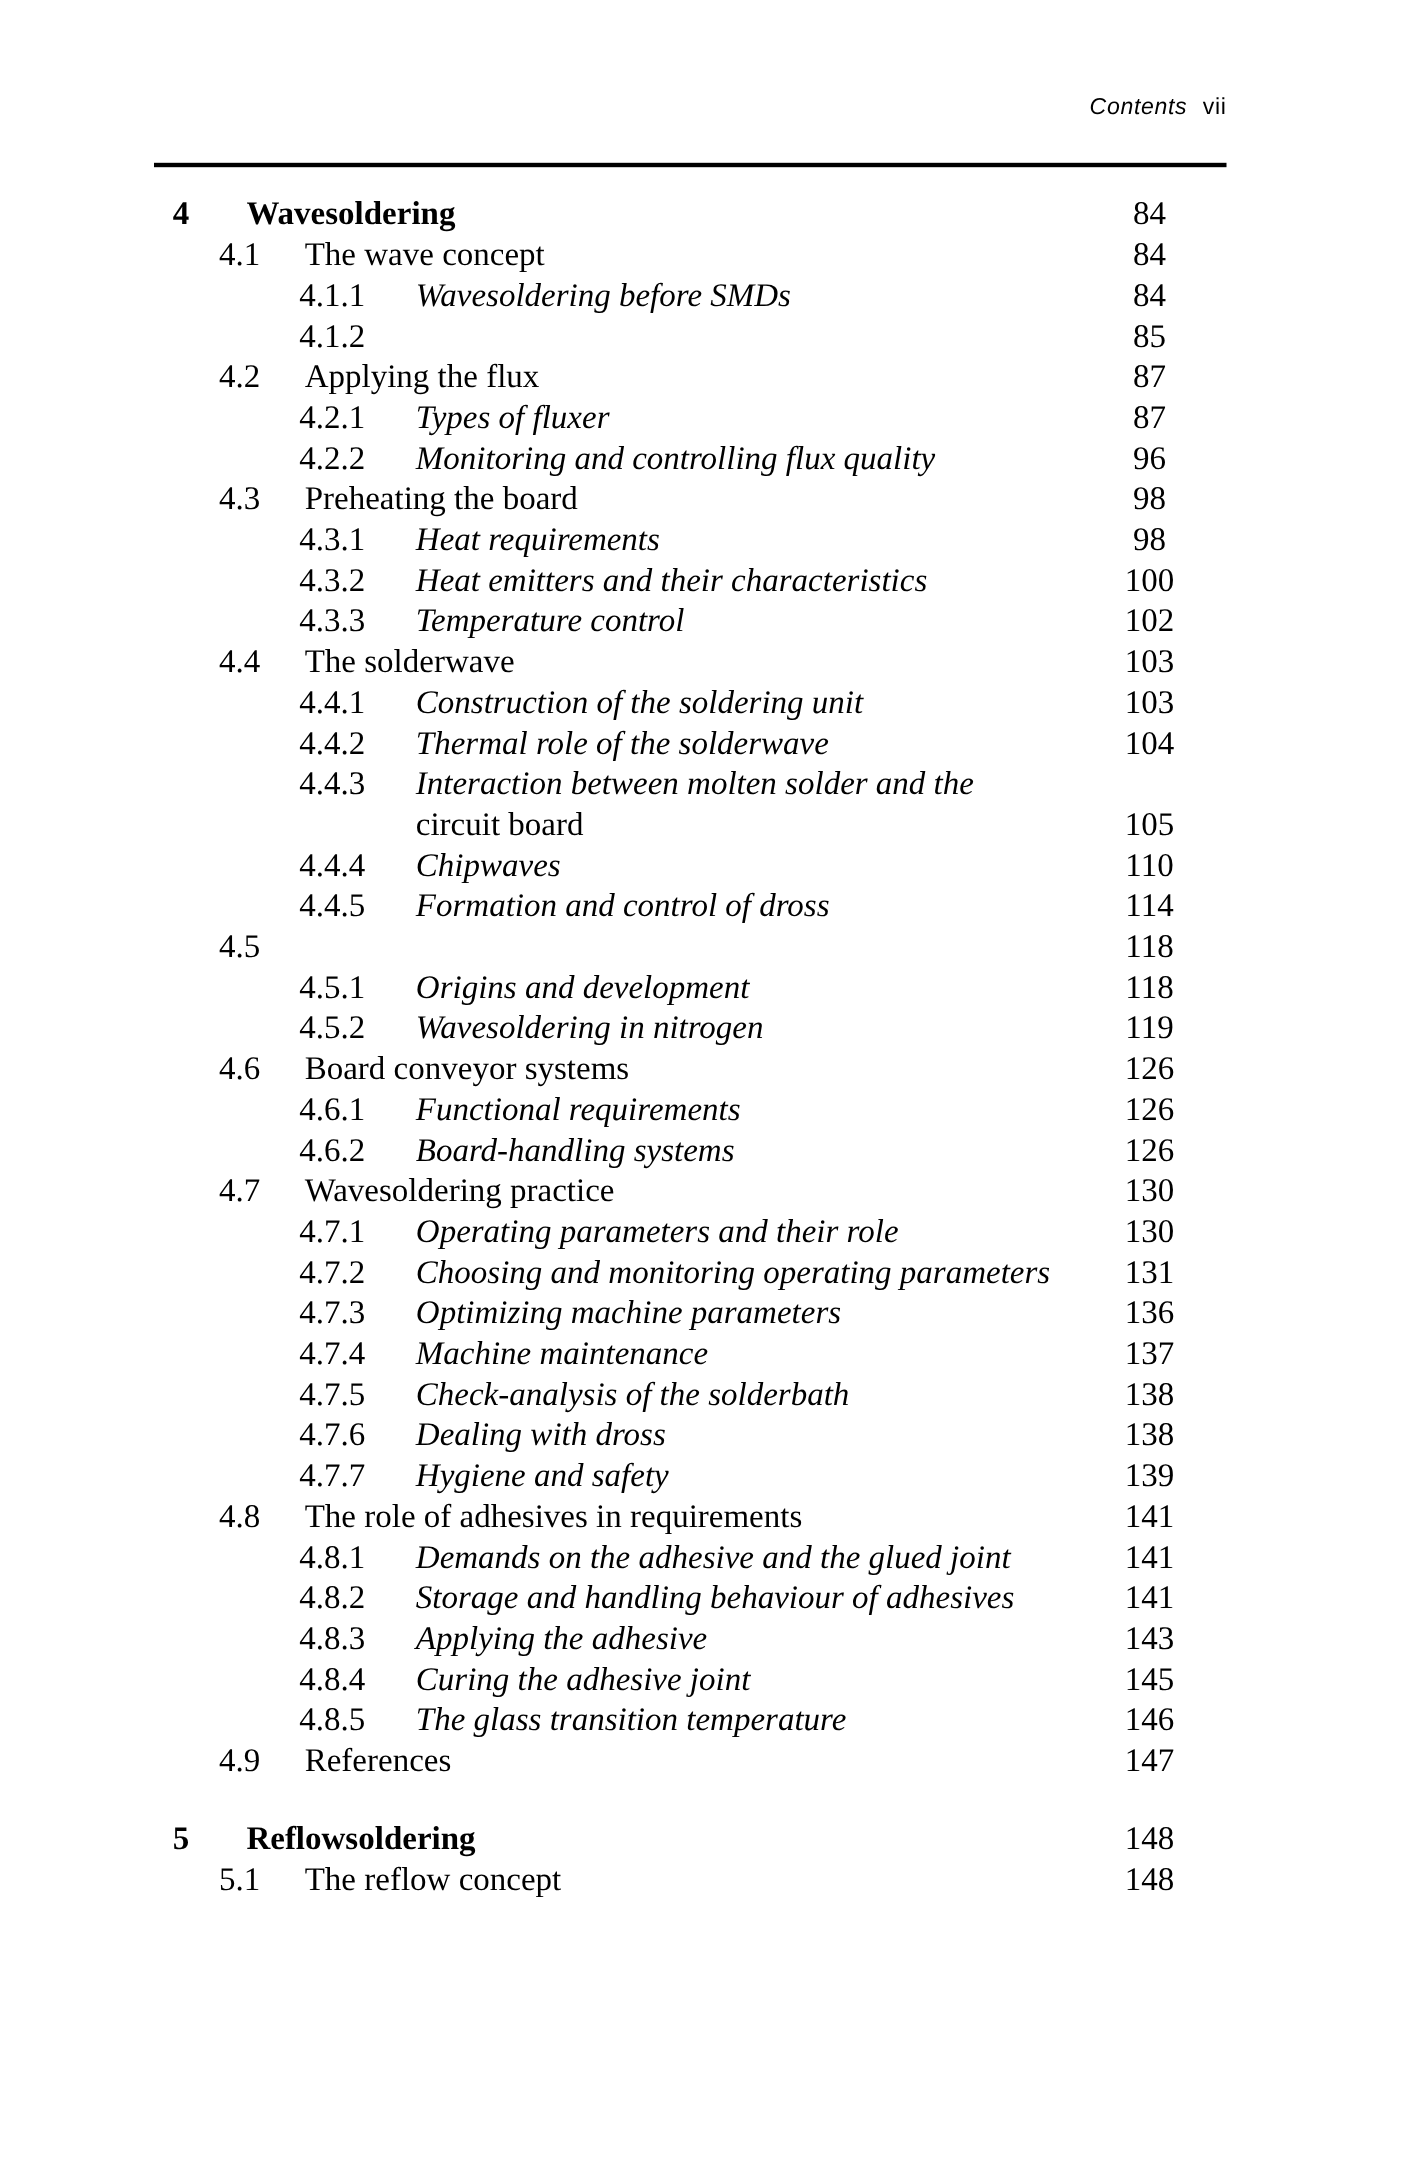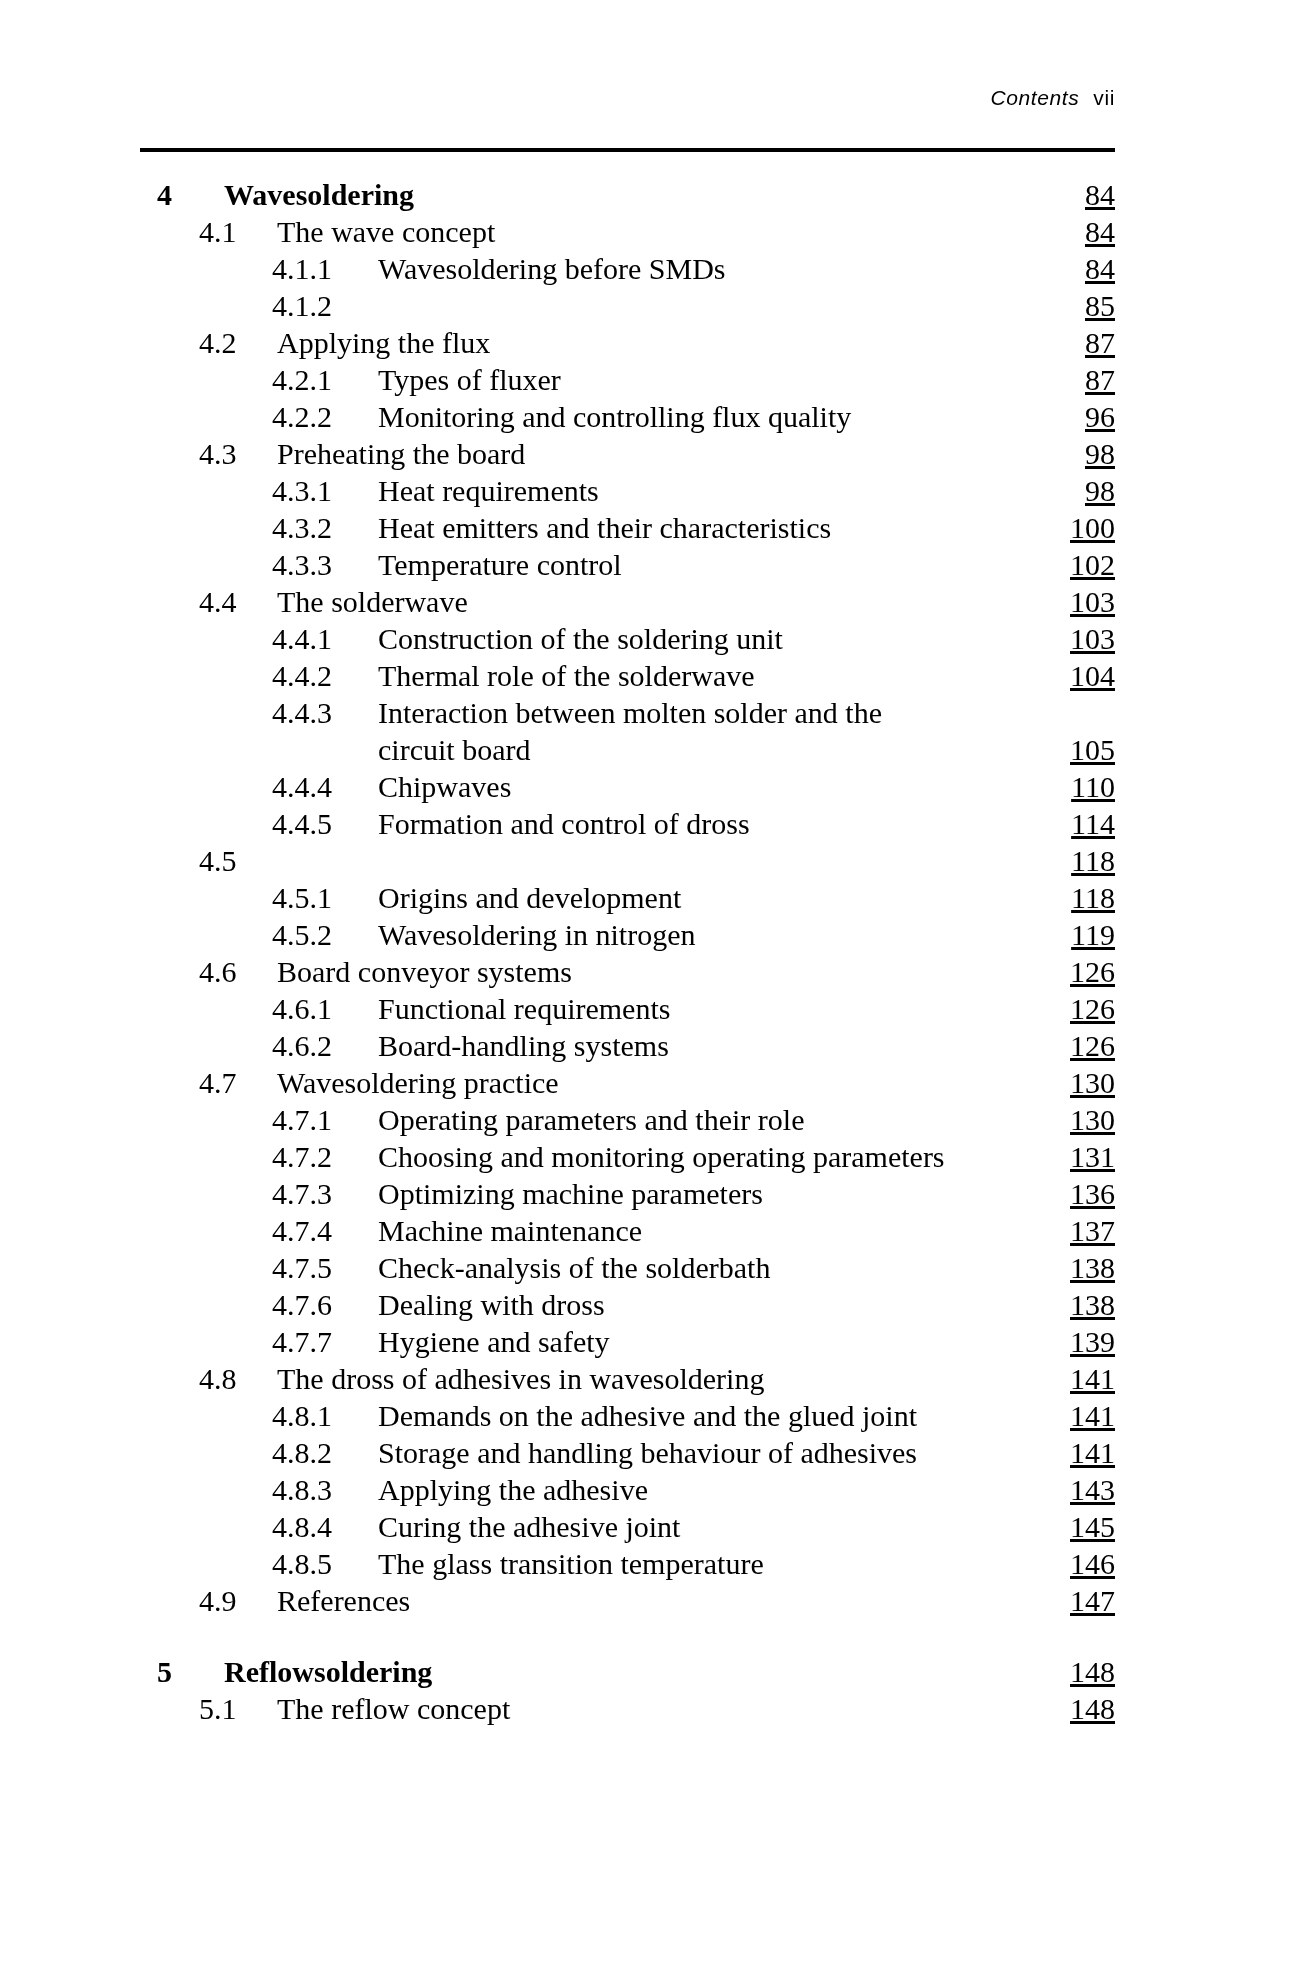--- a/index.html
+++ b/index.html
@@ -83,37 +83,36 @@
     top: 0;
     white-space: nowrap;
     font-size: 30px;
     line-height: 37px;
   }
   .pg {
     position: absolute;
     top: 0;
     left: 975px;
     width: 140px;
-    text-align: right;
+    text-align: center;
     font-size: 30px;
     line-height: 37px;
-    text-decoration: underline;
   }
 
   
   .lvl1 .num { left: 157px; font-weight: bold; }
   .lvl1 .txt { left: 224px; font-weight: bold; }
 
   
   .lvl2 .num { left: 199px; text-align: center; }
   .lvl2 .txt { left: 277px; }
 
   
   .lvl3 .num { left: 272px; }
-  .lvl3 .txt { left: 378px; }
+  .lvl3 .txt { left: 378px; font-style: italic; }
 
   
   .cont .txt { left: 378px; }
 </style>
 </head>
 <body>
 
 <div class="page">
 
   <div class="runhead">
@@ -276,21 +275,21 @@
         <span class="txt">Dealing with dross</span>
         <span class="pg">138</span>
       </div>
       <div class="entry lvl3">
         <span class="num">4.7.7</span>
         <span class="txt">Hygiene and safety</span>
         <span class="pg">139</span>
       </div>
       <div class="entry lvl2">
         <span class="num">4.8</span>
-        <span class="txt">The dross of adhesives in wavesoldering</span>
+        <span class="txt">The role of adhesives in requirements</span>
         <span class="pg">141</span>
       </div>
       <div class="entry lvl3">
         <span class="num">4.8.1</span>
         <span class="txt">Demands on the adhesive and the glued joint</span>
         <span class="pg">141</span>
       </div>
       <div class="entry lvl3">
         <span class="num">4.8.2</span>
         <span class="txt">Storage and handling behaviour of adhesives</span>

